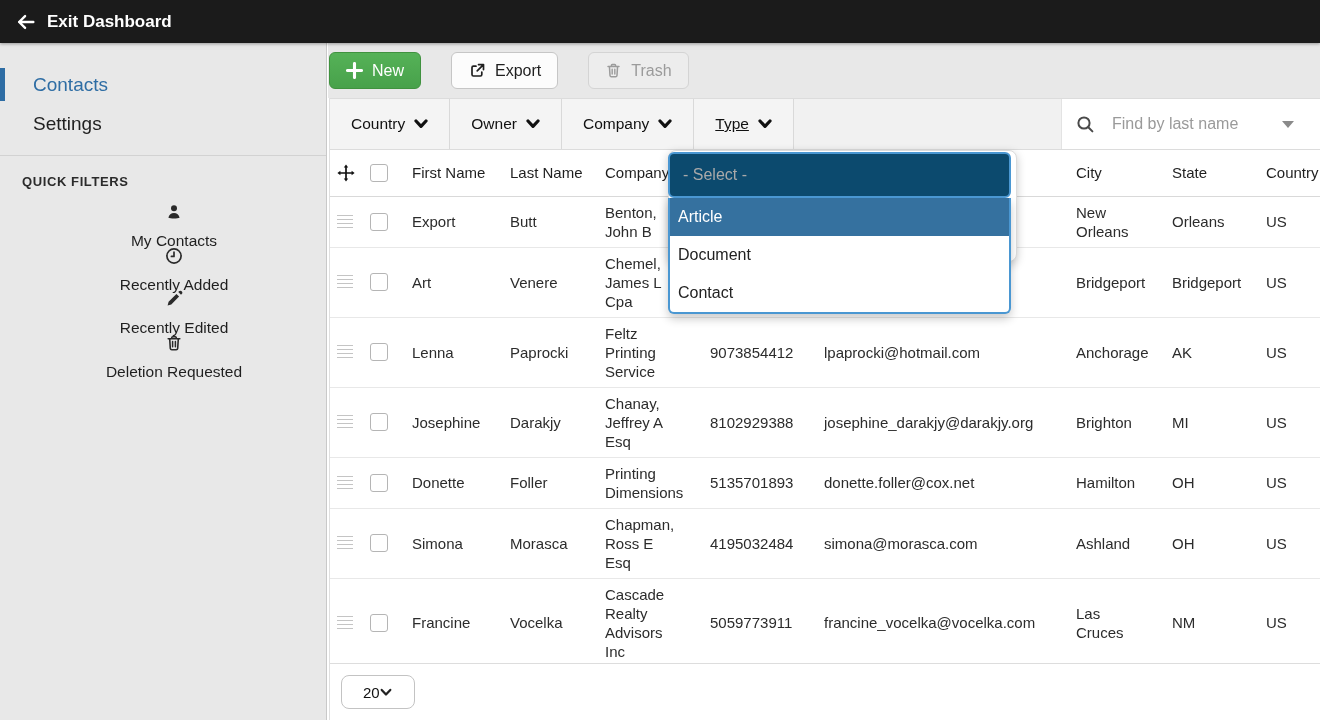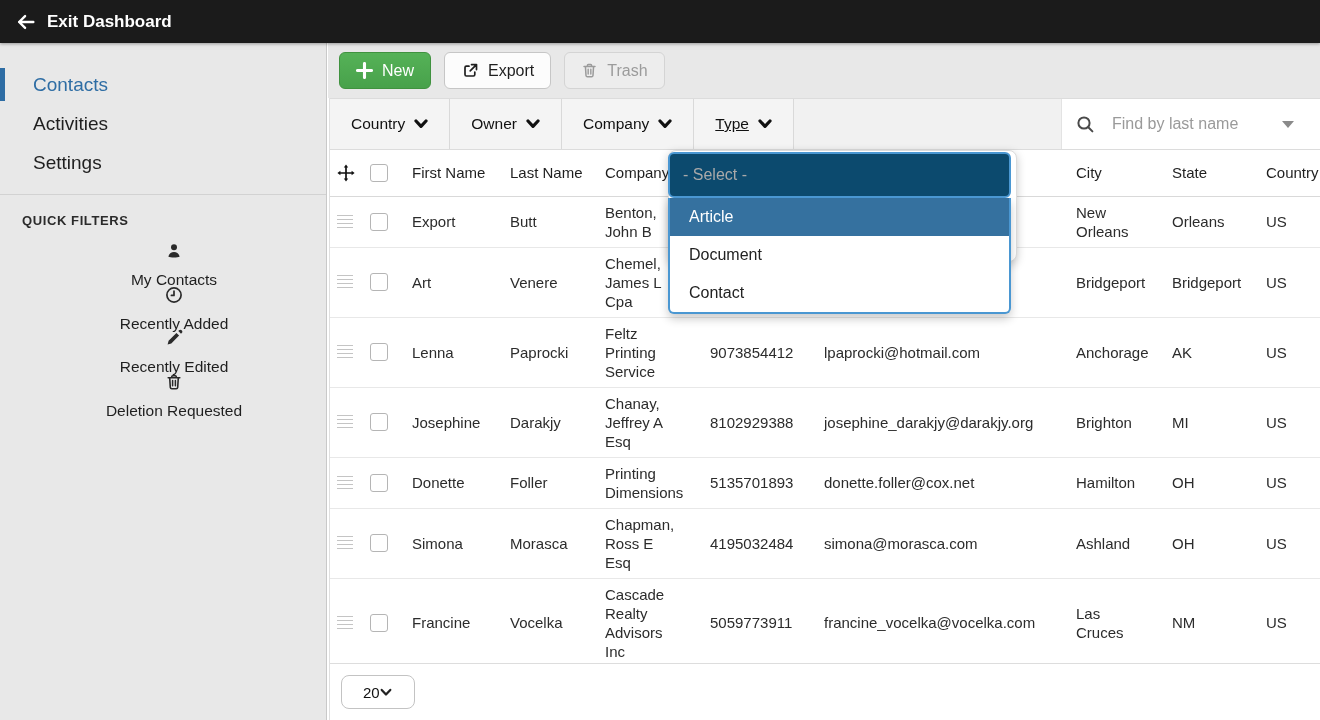--- a/index.html
+++ b/index.html
@@ -25,21 +25,21 @@
   .qf-title { margin:18px 0 2px 22px; font-size:13px; font-weight:700;
     letter-spacing:.6px; color:#2b2b2b; }
   .qf-list { margin-top:14px; }
   .qf-item { height:43.5px; display:flex; align-items:center; gap:11px;
     padding-left:22px; font-size:15.5px; color:#1f1f1f; cursor:pointer;flex-direction:column; }
   .qf-item svg { flex:none; }
 
   
   .main { position:absolute; left:328px; top:43px; right:0; bottom:0; background:#fff; }
   .toolbar { height:55px; background:#e8e8e8; display:flex; align-items:center;
-    padding-left:11px; gap:13px; }
+    padding-left:1px; gap:30px; }
   .btn { height:37px; display:inline-flex; align-items:center; gap:9px;
     padding:0 16px; border-radius:6px; font-size:16px; cursor:pointer; }
   .btn-new { background:linear-gradient(#55b257,#48a14b); border:1px solid #40923f;
     color:#fff; }
   .btn-export { background:#fcfcfc; border:1px solid #c6c6c6; color:#1f1f1f; }
   .btn-trash { background:#ededed; border:1px solid #d4d4d4; color:#9b9b9b; }
 
   .content-col { position:absolute; left:1px; top:55px; right:0; bottom:0;
     border-left:1px solid #e0e0e0; }
 
@@ -90,21 +90,21 @@
     height:112px; background:#fff; border:1px solid #dcdcdc; border-radius:8px;
     box-shadow:0 3px 10px rgba(0,0,0,.22); z-index:50; }
   .select-box { position:absolute; left:668px; top:152px; width:343px; height:46px;
     background:#0c4a6e; border:2px solid #4a97d2; border-radius:6px; display:flex;
     align-items:center; padding-left:13px; font-size:16px; color:#a9a9a9;
     z-index:52; cursor:pointer; }
   .options { position:absolute; left:668px; top:198px; width:343px;
     background:#fff; border:2px solid #4a97d2; border-top:none;
     border-radius:0 0 6px 6px; box-shadow:0 5px 10px rgba(0,0,0,.2);
     z-index:51; overflow:hidden; }
-  .option { height:38px; display:flex; align-items:center; padding-left:19px;
+  .option { height:38px; display:flex; align-items:center; padding-left:8px;
     font-size:16px; color:#222; cursor:pointer; }
   .option.highlighted { background:#35719f; color:#fff; }
 
   svg { display:block; }
 </style>
 </head>
 <body>
 
 <div class="topbar">
   <span>
@@ -112,23 +112,20 @@
       <path d="M11 3.5 L4.5 10 L11 16.5 M4.5 10 H20" stroke="#fff" stroke-width="2.6" fill="none" stroke-linecap="round" stroke-linejoin="round"></path>
     </svg>
   </span>
   <span class="back-label">Exit Dashboard</span>
 </div>
 
 <div class="sidebar">
   <div class="nav">
     <div class="nav-item active">
       <span>Contacts</span>
-    </div>
-    <div class="nav-item">
-      <span>Activities</span>
     </div>
     <div class="nav-item">
       <span>Settings</span>
     </div>
   </div>
   <div class="side-divider"></div>
   <div class="qf-title">QUICK FILTERS</div>
   <div class="qf-list">
     <div class="qf-item">
       <span>

